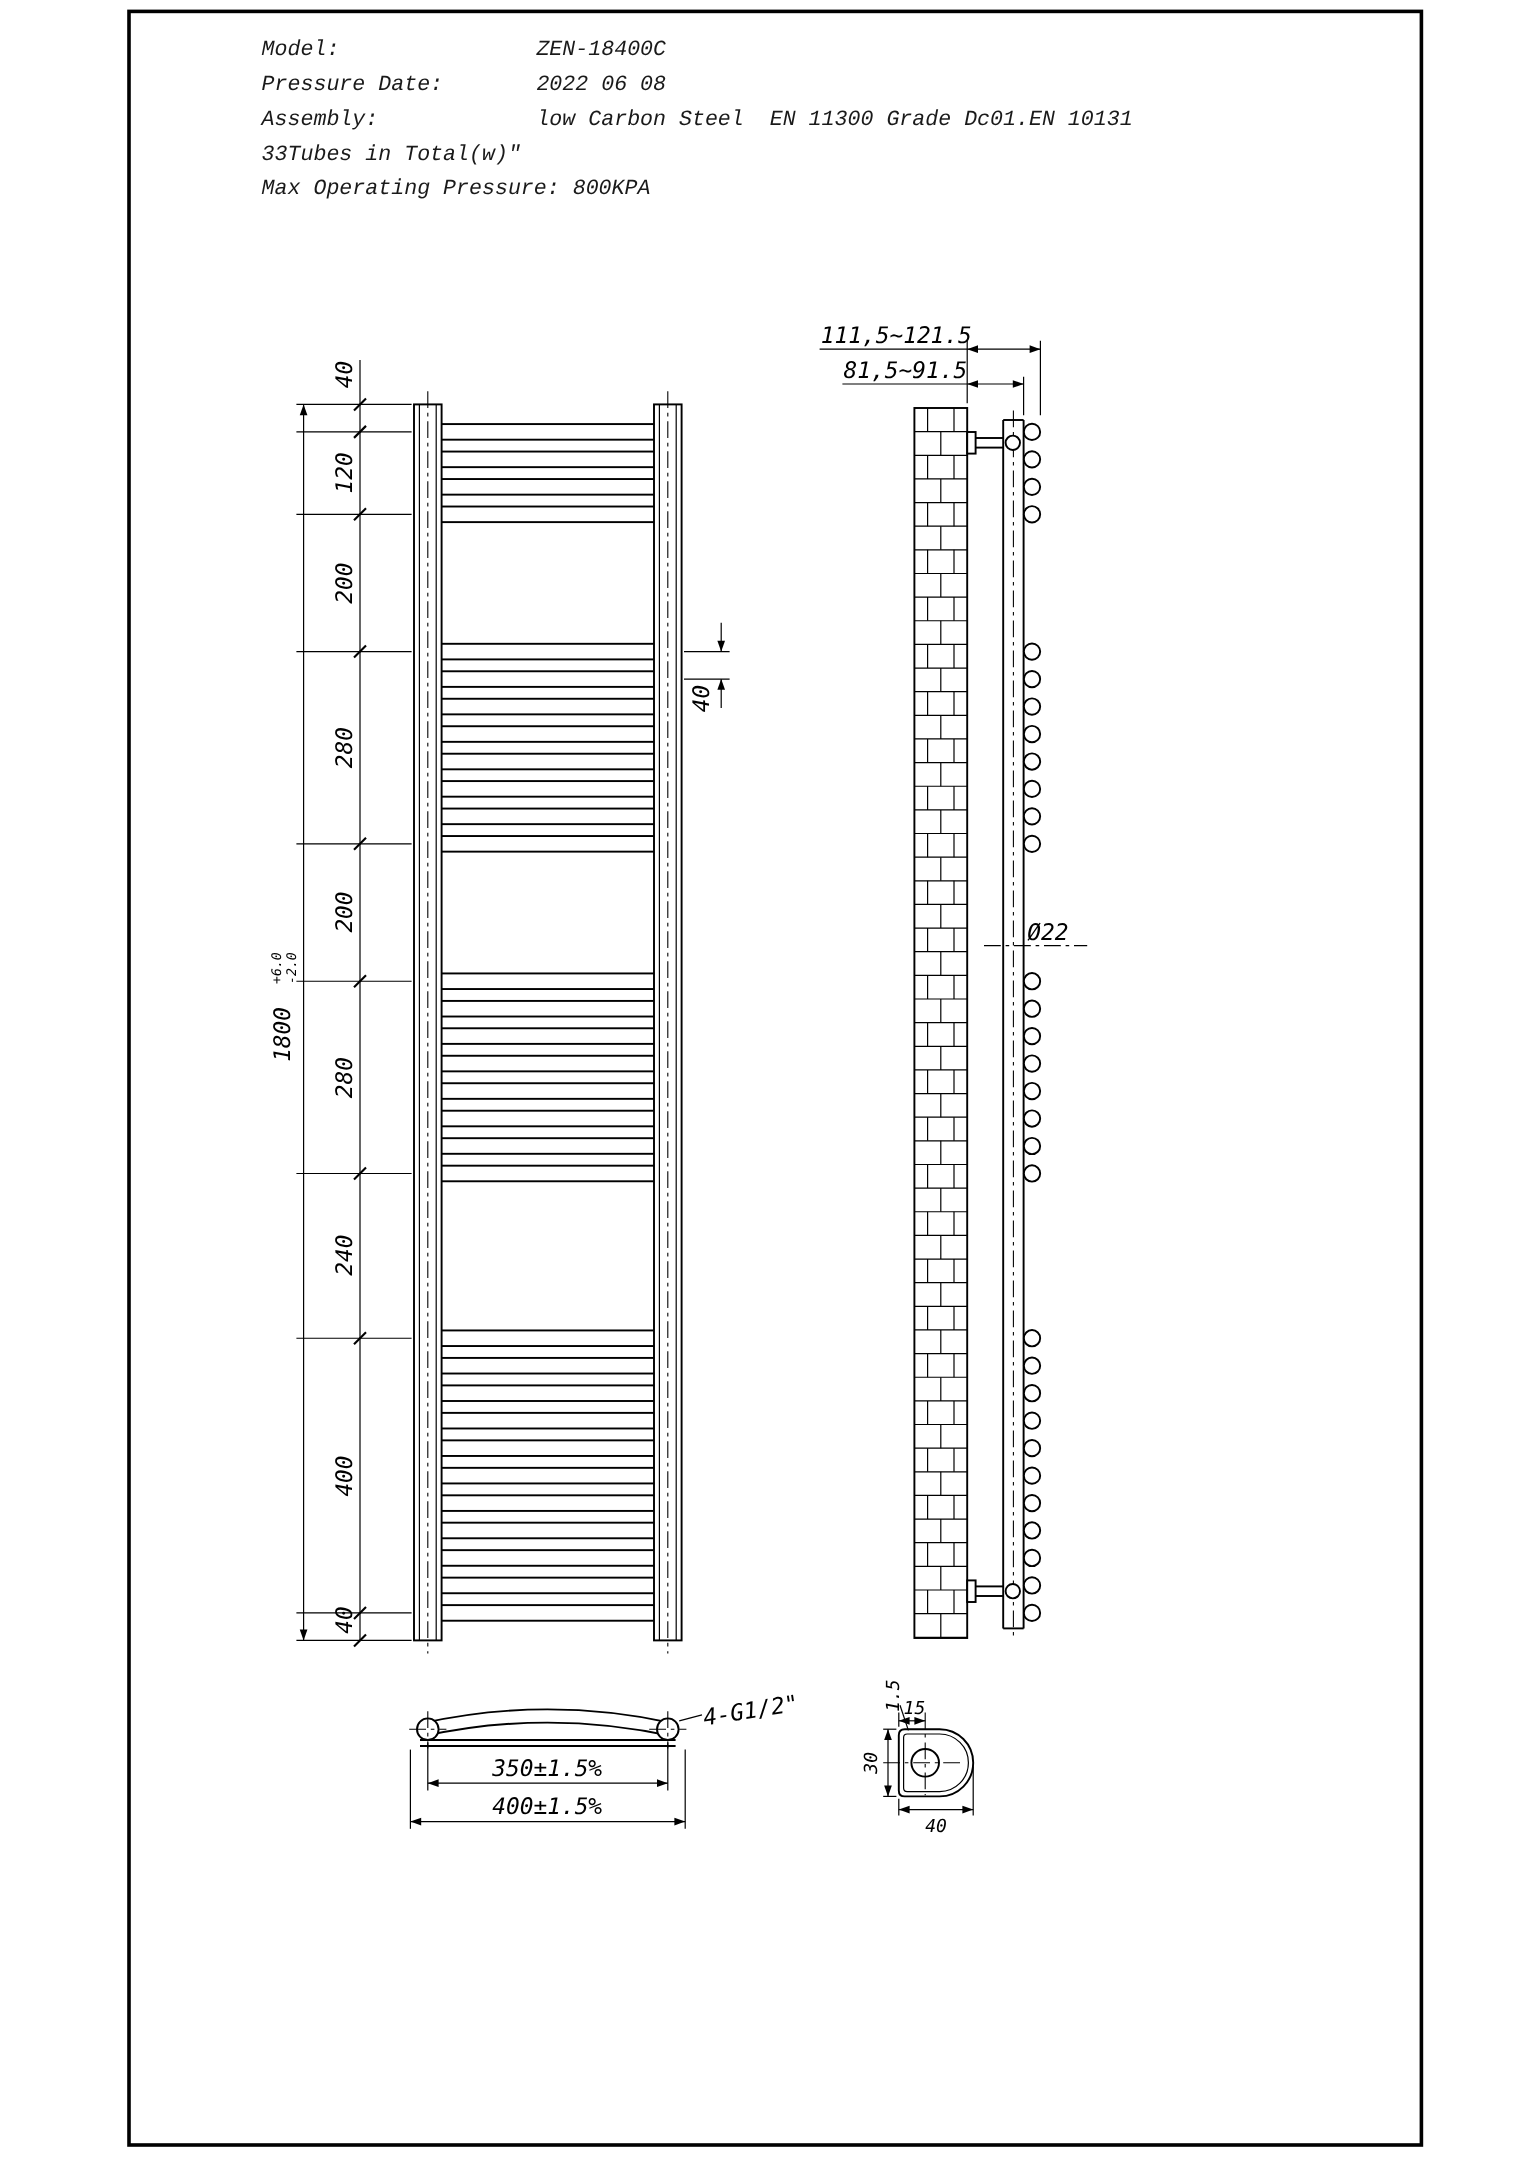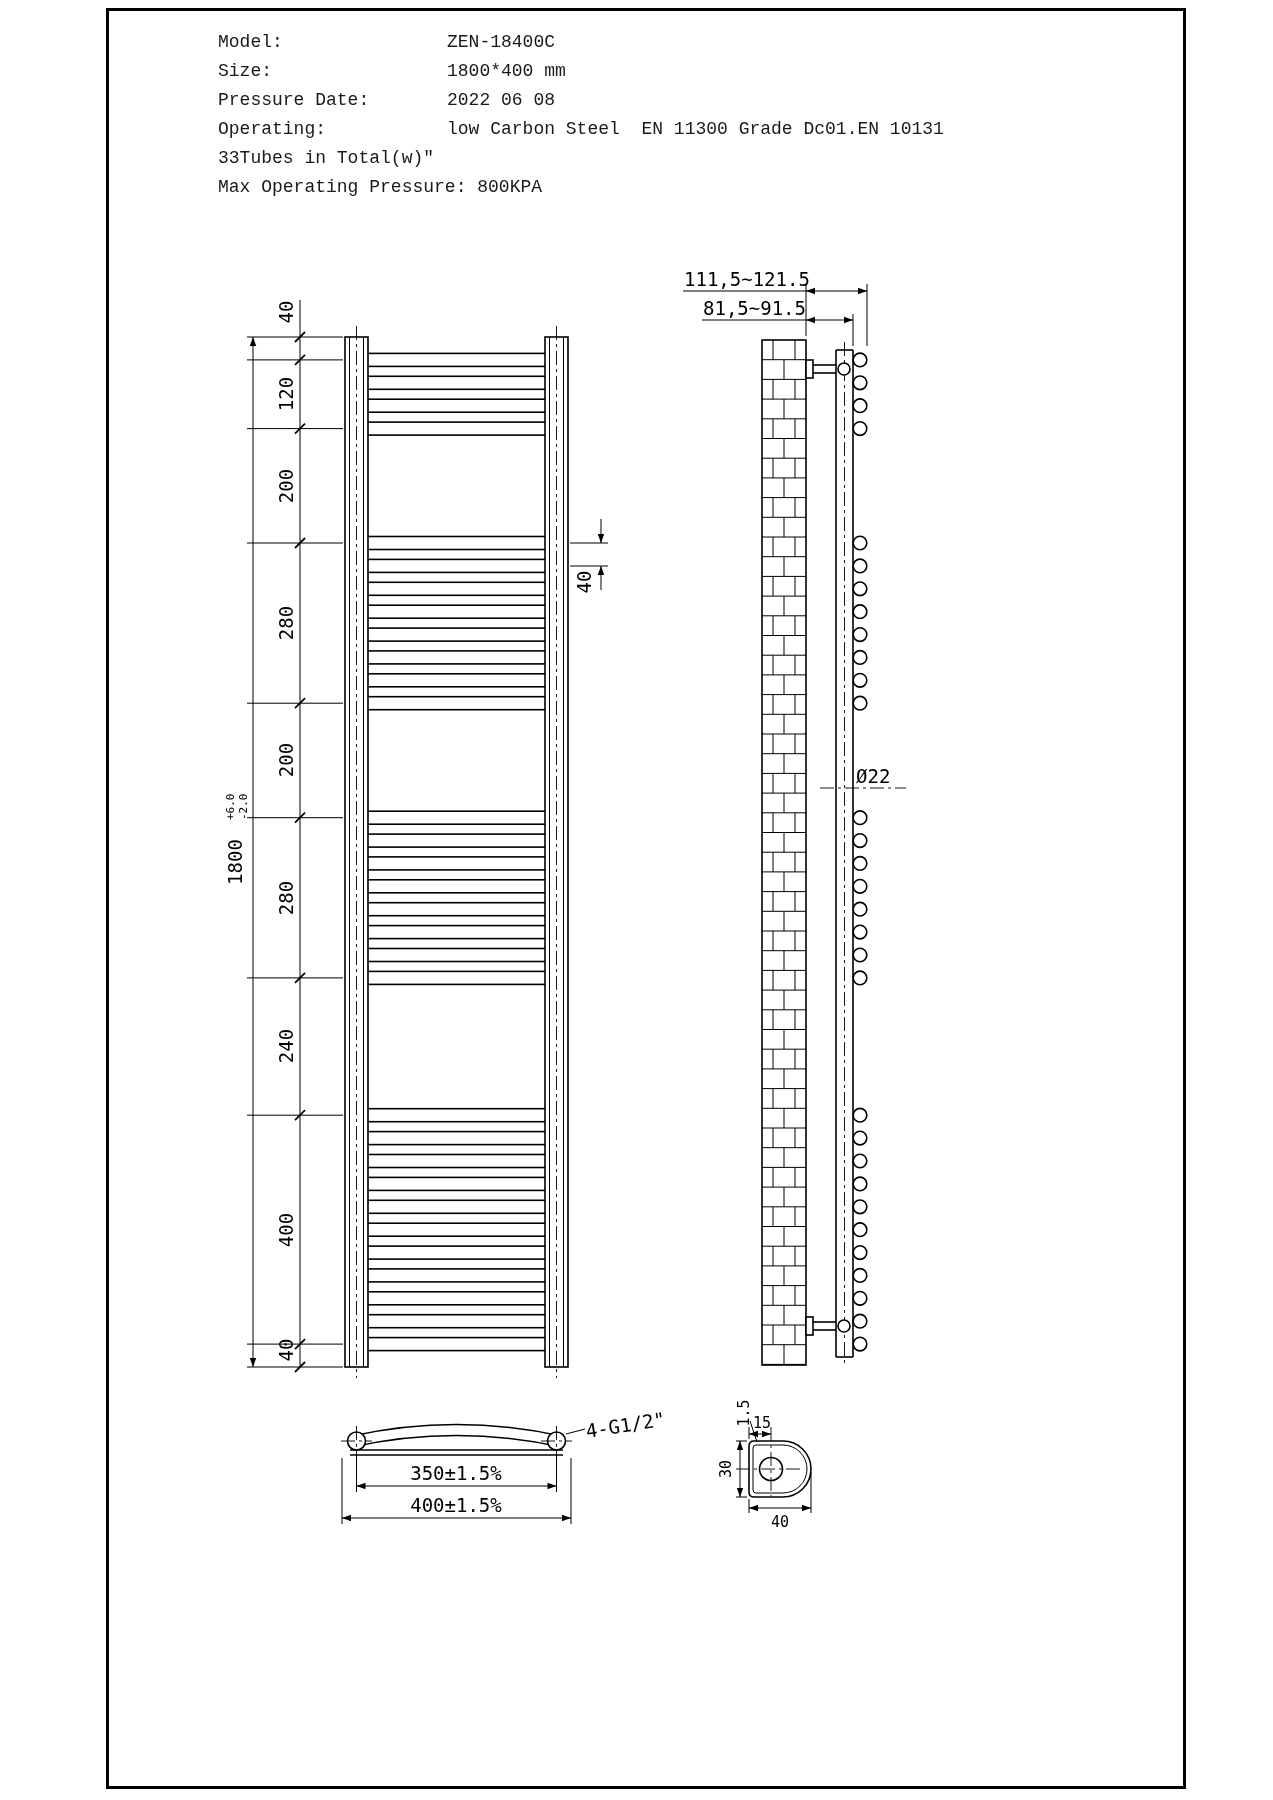--- a/index.html
+++ b/index.html
@@ -1,17 +1,17 @@
 <!DOCTYPE html>
 <html><head>
 <meta charset="utf-8">
 <style>
   html,body{margin:0;padding:0;background:#ffffff;}
   .page{position:relative;width:1273px;height:1800px;background:#fff;overflow:hidden;
-        font-family:"Liberation Mono", monospace;color:#1a1a1a;}
+        font-family:"Liberation Mono", monospace;color:#1a1a1a;font-style:italic;}
   .frame{position:absolute;left:106px;top:8px;width:1080px;height:1781px;
          border:3px solid #000;box-sizing:border-box;}
   .specs{position:absolute;left:218px;top:28px;font-size:18px;line-height:29px;}
   .specs .row{height:29px;white-space:pre;}
   .specs .lbl{display:inline-block;width:229px;}
   svg{position:absolute;left:0;top:0;}
   .part{fill:#fff;stroke:#000;stroke-width:1.6;}
   .ln{stroke:#000;stroke-width:1.6;fill:none;}
   .thin{stroke:#000;stroke-width:1;fill:none;}
   .tick{stroke:#000;stroke-width:1.8;}
@@ -22,23 +22,22 @@
   text.dimtol{font-family:"DejaVu Sans Mono", monospace;font-size:11px;fill:#000;}
 </style>
 </head>
 <body>
 
 <div class="page">
   <div class="frame"></div>
 
   <div class="specs">
     <div class="row"><span class="lbl">Model:</span><span class="val">ZEN-18400C</span></div>
-    <div class="row"><span class="lbl">Size:</span><span class="val">1800*400 mm</span></div>
     <div class="row"><span class="lbl">Pressure Date:</span><span class="val">2022 06 08</span></div>
-    <div class="row"><span class="lbl">Operating:</span><span class="val">low Carbon Steel  EN 11300 Grade Dc01.EN 10131</span></div>
+    <div class="row"><span class="lbl">Assembly:</span><span class="val">low Carbon Steel  EN 11300 Grade Dc01.EN 10131</span></div>
     <div class="row">33Tubes in Total(w)"</div>
     <div class="row">Max Operating Pressure: 800KPA</div>
   </div>
 
   <svg id="draw" width="1273" height="1800" viewBox="0 0 1273 1800">
 
     <g id="g-front">
       <g id="front-tubes">
           <rect x="366" y="353.4" width="181" height="13" class="part"></rect>
           <rect x="366" y="376.3" width="181" height="13" class="part"></rect>

